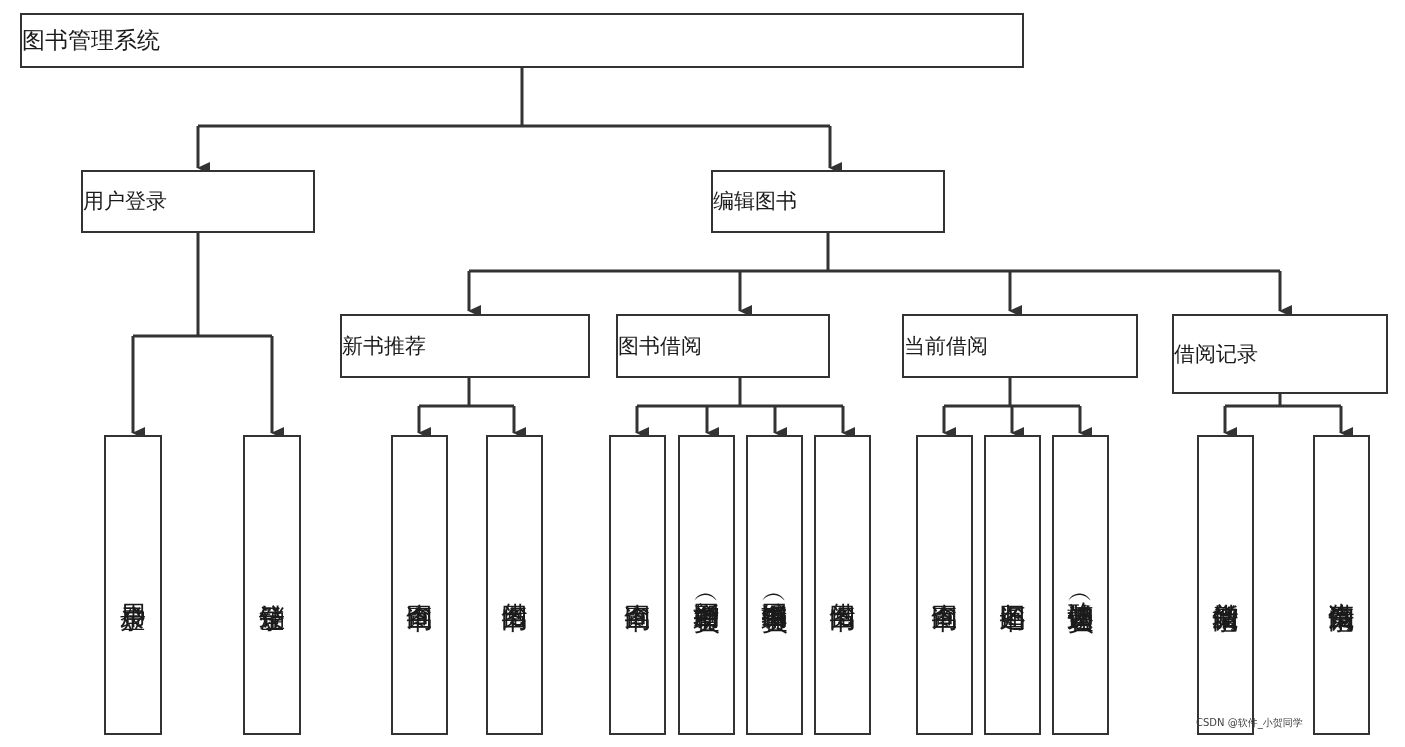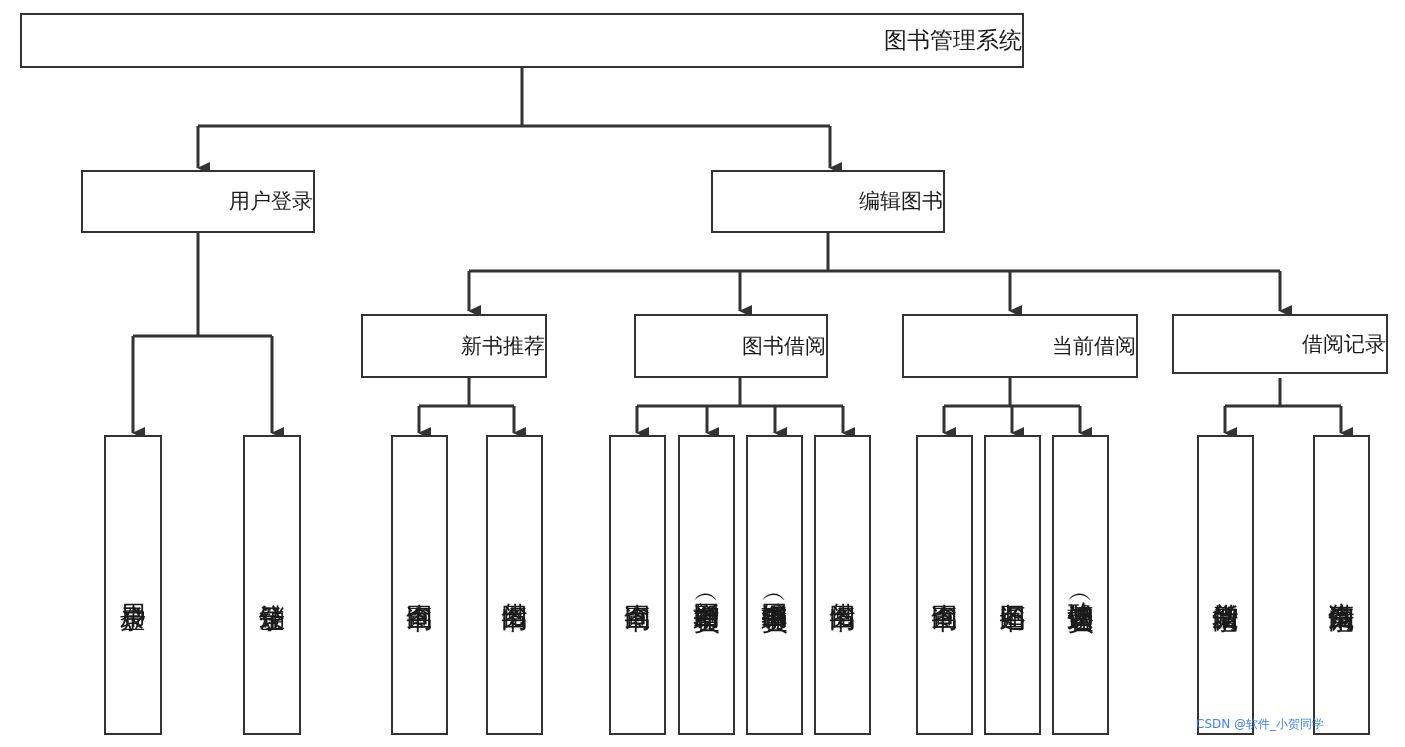--- a/index.html
+++ b/index.html
@@ -13,21 +13,21 @@
   #stage{position:relative;width:1405px;height:747px;}
   #wires{position:absolute;left:0;top:0;width:1405px;height:747px;}
 
   .node{
     position:absolute;
     box-sizing:border-box;
     background:#ffffff;
     border:2.5px solid #333333;
     display:flex;
     align-items:center;
-    justify-content:flex-end;
+    justify-content:flex-start;
     color:#1b1b1b;
     z-index:2;
   }
   .node .lbl{
     display:block;
     text-align:center;
     white-space:pre;
     line-height:1.08;
   }
   .node.root .lbl{font-size:23px;}
@@ -43,22 +43,22 @@
     text-orientation:upright;
     font-size:26px;
     line-height:1.12;
     letter-spacing:1px;
     white-space:pre;
   }
 
   #watermark{
     position:absolute;
     left:1196px;top:716px;
-    font-size:12px;
-    color:#3b82f6;
+    font-size:10px;
+    color:#404040;
     white-space:nowrap;
     z-index:5;
     font-family:"DejaVu Sans","Liberation Sans",sans-serif;
   }
 </style>
 </head>
 <body>
 
 <div id="stage">
 
@@ -116,30 +116,30 @@
     <span class="lbl">图书管理系统</span>
   </div>
 
   <div class="node lvl2" style="left:81px;top:170px;width:234px;height:63px;">
     <span class="lbl">用户登录</span>
   </div>
   <div class="node lvl2" style="left:711px;top:170px;width:234px;height:63px;">
     <span class="lbl">编辑图书</span>
   </div>
 
-  <div class="node lvl3" style="left:361px;top:314px;width:186px;height:64px;">
+  <div class="node lvl3" style="left:340px;top:314px;width:250px;height:64px;">
     <span class="lbl">新书推荐</span>
   </div>
-  <div class="node lvl3" style="left:634px;top:314px;width:194px;height:64px;padding-left:23px;">
+  <div class="node lvl3" style="left:616px;top:314px;width:214px;height:64px;">
     <span class="lbl">图书借阅</span>
   </div>
   <div class="node lvl3" style="left:902px;top:314px;width:236px;height:64px;">
     <span class="lbl">当前借阅</span>
   </div>
-  <div class="node lvl3" style="left:1172px;top:314px;width:216px;height:60px;">
+  <div class="node lvl3" style="left:1172px;top:314px;width:216px;height:80px;">
     <span class="lbl">借阅记录</span>
   </div>
 
   <div class="node leaf" style="left:104px;top:435px;width:58px;height:300px;">
     <span class="lbl">用户登录</span>
   </div>
   <div class="node leaf" style="left:243px;top:435px;width:58px;height:300px;">
     <span class="lbl">注销登录</span>
   </div>
 

